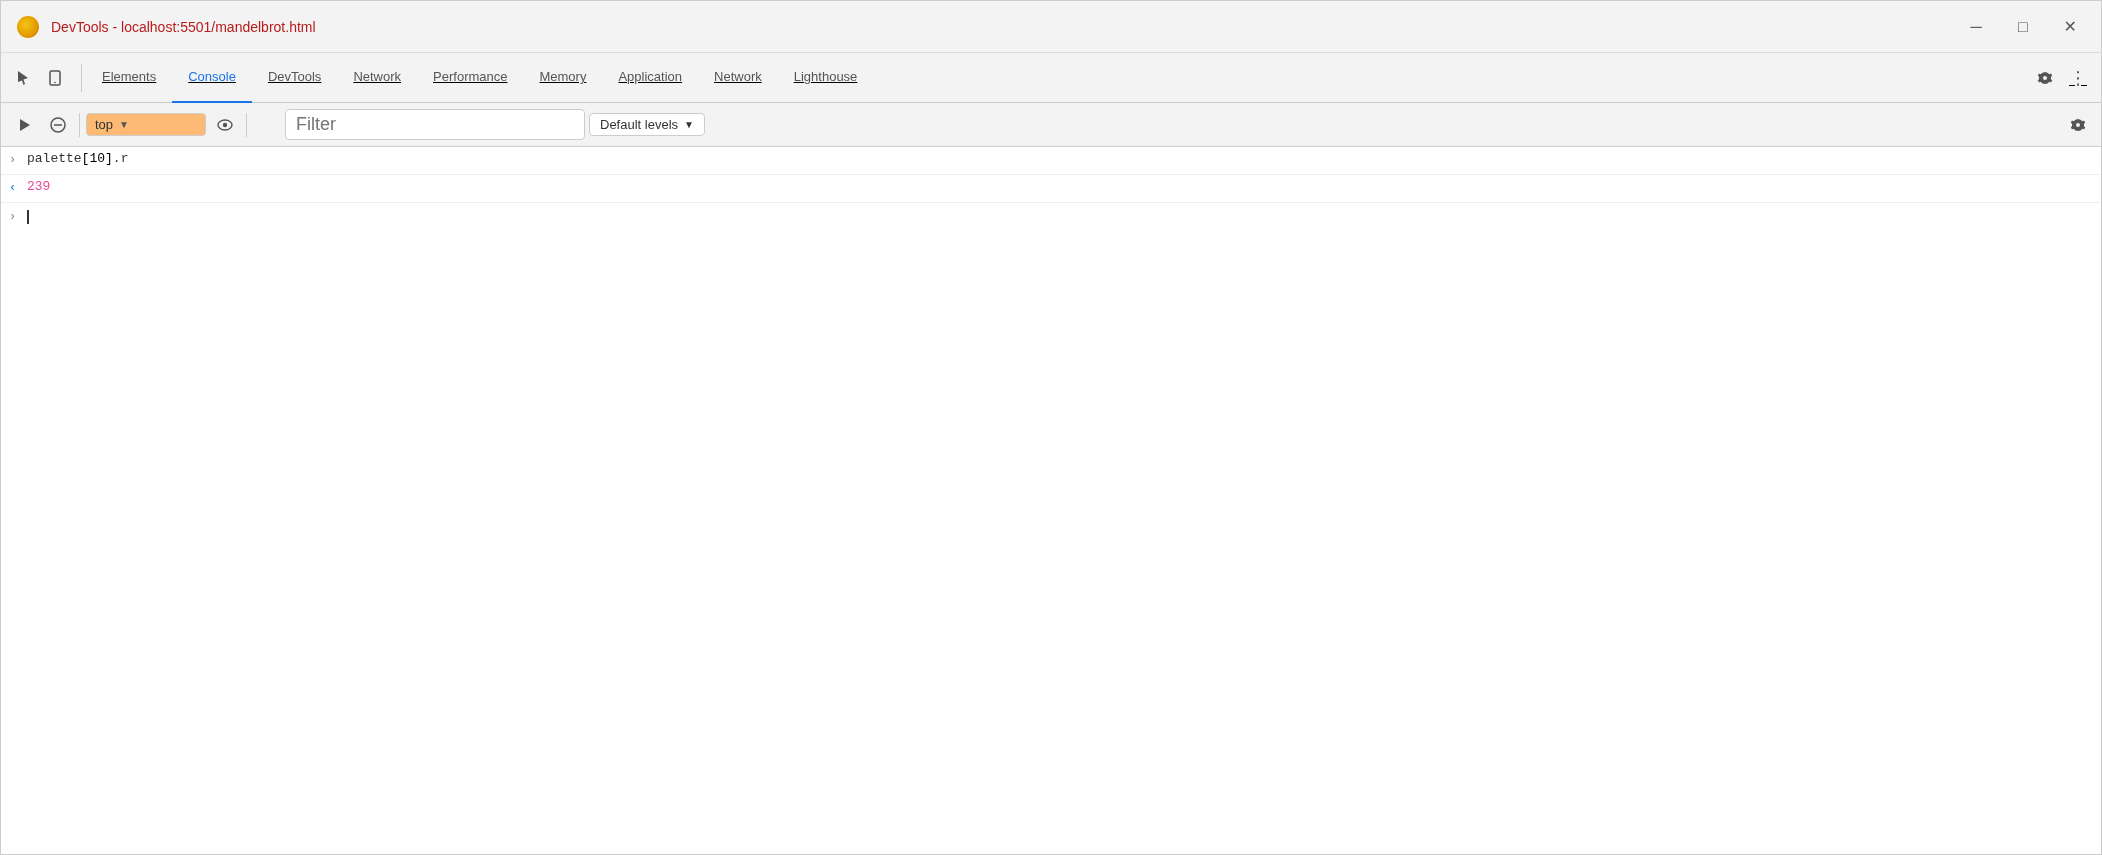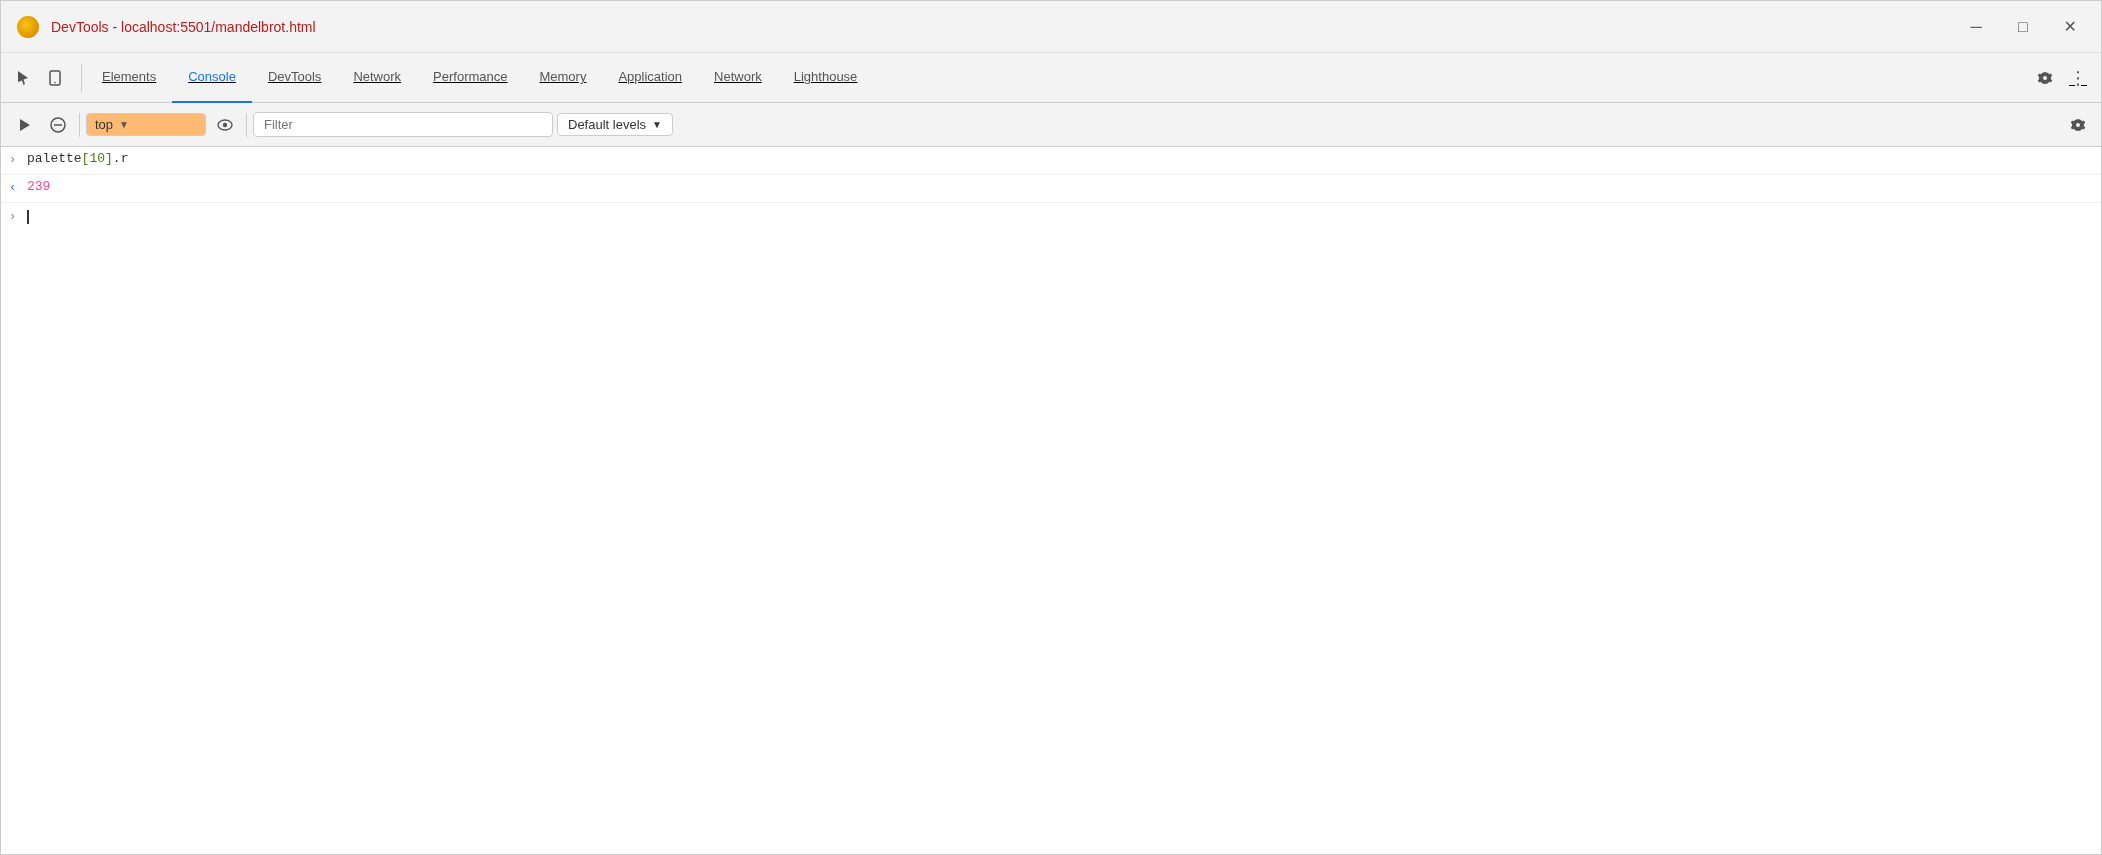--- a/index.html
+++ b/index.html
@@ -180,24 +180,25 @@
       font-size: 13px;
       color: #333;
       min-width: 120px;
     }
 
     .filter-input {
       background: #ffffff;
       border: 1px solid #cccccc;
       border-radius: 4px;
       padding: 4px 10px;
-      font-size: 13px;
+      font-size: 18px;
       color: #555;
       width: 300px;
       outline: none;
+      margin-left: 32px;
     }
 
     .levels-selector {
       display: flex;
       align-items: center;
       gap: 6px;
       background: #ffffff;
       border: 1px solid #cccccc;
       border-radius: 4px;
       padding: 3px 10px;
@@ -239,21 +240,21 @@
     .entry-arrow.blue {
       color: #1a73e8;
     }
 
     .entry-text {
       color: #333;
       flex: 1;
     }
 
     .entry-text .bracket-num {
-      color: #4d7c0f;
+      color: #000000;
     }
 
     .entry-value {
       color: #ec4899;
     }
 
     .console-input-line {
       display: flex;
       align-items: center;
       padding: 4px 8px;

